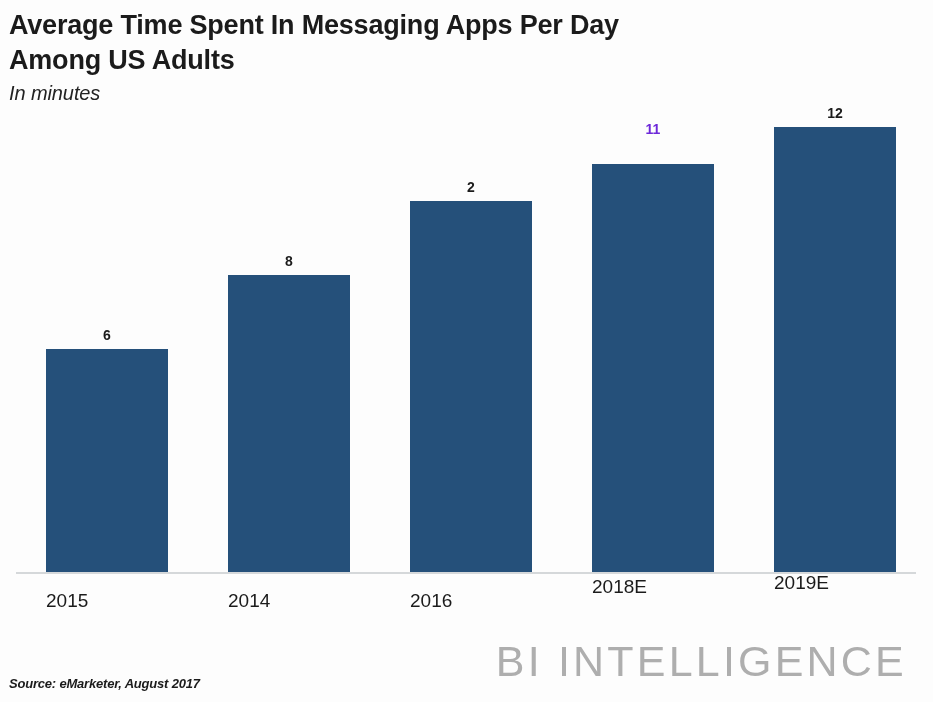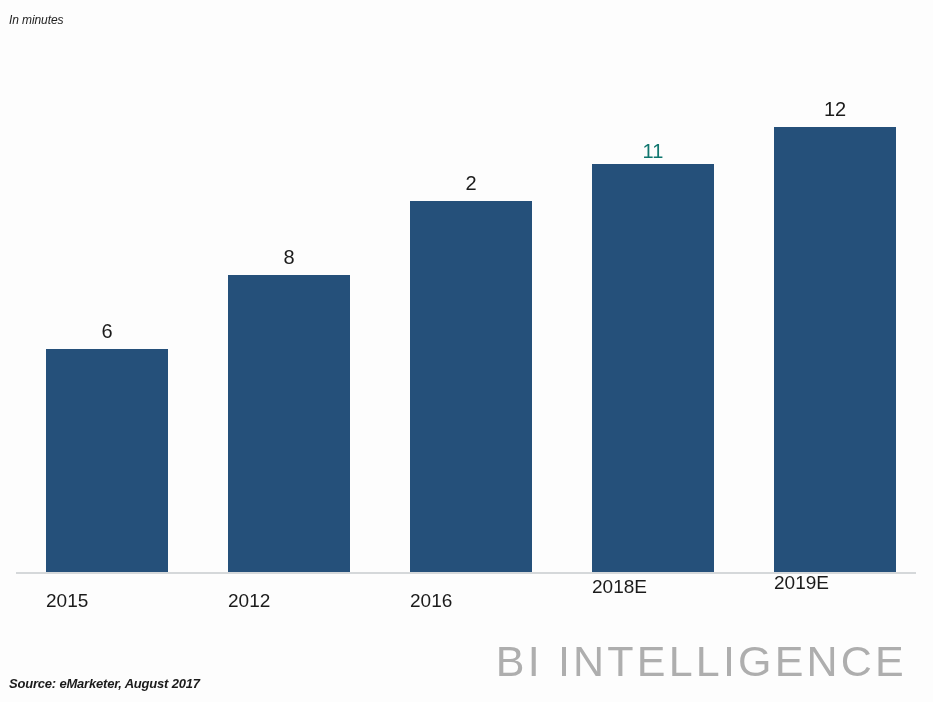--- a/index.html
+++ b/index.html
@@ -35,21 +35,21 @@
     font-size: 27px;
     font-weight: bold;
     color: #1b1b1b;
     line-height: 1.28;
     letter-spacing: -0.2px;
     white-space: pre-line;
     margin: 0;
   }
   .chart-subtitle {
     font-family: "Liberation Sans", sans-serif;
-    font-size: 12px;
+    font-size: 20px;
     font-style: italic;
     font-weight: normal;
     color: #222222;
     margin: 5px 0 0 0;
     letter-spacing: -0.1px;
   }
 
   
   #plot-area {
     position: absolute;
@@ -67,22 +67,22 @@
     background: #25507a;
     bottom: 0;
     left: 0;
     right: 0;
   }
   .bar-value {
     position: absolute;
     width: 100%;
     text-align: center;
     font-family: "Liberation Sans", sans-serif;
-    font-size: 20px;
-    font-weight: normal;
+    font-size: 14px;
+    font-weight: bold;
     color: #1b1b1b;
   }
   .cat-label {
     position: absolute;
     width: 100%;
     font-family: "Liberation Sans", sans-serif;
     font-size: 19px;
     font-weight: normal;
     color: #1b1b1b;
   }
@@ -120,50 +120,52 @@
     color: #1b1b1b;
     letter-spacing: -0.2px;
   }
 </style>
 </head>
 <body>
 
 <div id="figure" style="background: rgb(253, 253, 253);">
 
   <div id="header-block">
+    <div class="chart-title">Average Time Spent In Messaging Apps Per Day
+Among US Adults</div>
     <div class="chart-subtitle">In minutes</div>
   </div>
 
   <div id="plot-area">
     <div id="bars-container">
         <div class="bar-group" style="left: 46px; width: 122px; height: 572px; top: 0px; bottom: auto;">
           <div class="bar-rect" style="height: 222.609px; background: rgb(37, 80, 122);"></div>
           <div class="bar-value" style="bottom: 228.609px; color: rgb(27, 27, 27);">6</div>
         </div>
         <div class="bar-group" style="left: 228px; width: 122px; height: 572px; top: 0px; bottom: auto;">
           <div class="bar-rect" style="height: 296.812px; background: rgb(37, 80, 122);"></div>
           <div class="bar-value" style="bottom: 302.812px; color: rgb(27, 27, 27);">8</div>
         </div>
         <div class="bar-group" style="left: 410px; width: 122px; height: 572px; top: 0px; bottom: auto;">
           <div class="bar-rect" style="height: 371.014px; background: rgb(37, 80, 122);"></div>
           <div class="bar-value" style="bottom: 377.014px; color: rgb(27, 27, 27);">2</div>
         </div>
         <div class="bar-group" style="left: 592px; width: 122px; height: 572px; top: 0px; bottom: auto;">
           <div class="bar-rect" style="height: 408.116px; background: rgb(37, 80, 122);"></div>
-          <div class="bar-value" style="bottom: 409px; color: #0f766e;">11</div>
+          <div class="bar-value" style="bottom: 435px; color: #6d28d9;">11</div>
         </div>
         <div class="bar-group" style="left: 774px; width: 122px; height: 572px; top: 0px; bottom: auto;">
           <div class="bar-rect" style="height: 445.217px; background: rgb(37, 80, 122);"></div>
           <div class="bar-value" style="bottom: 451.217px; color: rgb(27, 27, 27);">12</div>
         </div>
       </div>
     <div id="x-axis-line" style="background: rgb(213, 216, 218);"></div>
     <div id="cat-labels-container">
         <div class="cat-label" style="left: 46px; width: 122px; top: 590px;">2015</div>
-        <div class="cat-label" style="left: 228px; width: 122px; top: 590px;">2012</div>
+        <div class="cat-label" style="left: 228px; width: 122px; top: 590px;">2014</div>
         <div class="cat-label" style="left: 410px; width: 122px; top: 590px;">2016</div>
         <div class="cat-label" style="left: 592px; width: 122px; top: 576px;">2018E</div>
         <div class="cat-label" style="left: 774px; width: 122px; top: 572px;">2019E</div>
       </div>
   </div>
 
   <div id="brand-logo" style="color: rgb(174, 174, 174);">BI INTELLIGENCE</div>
 
   <div id="source-note">Source: eMarketer, August 2017</div>
 

